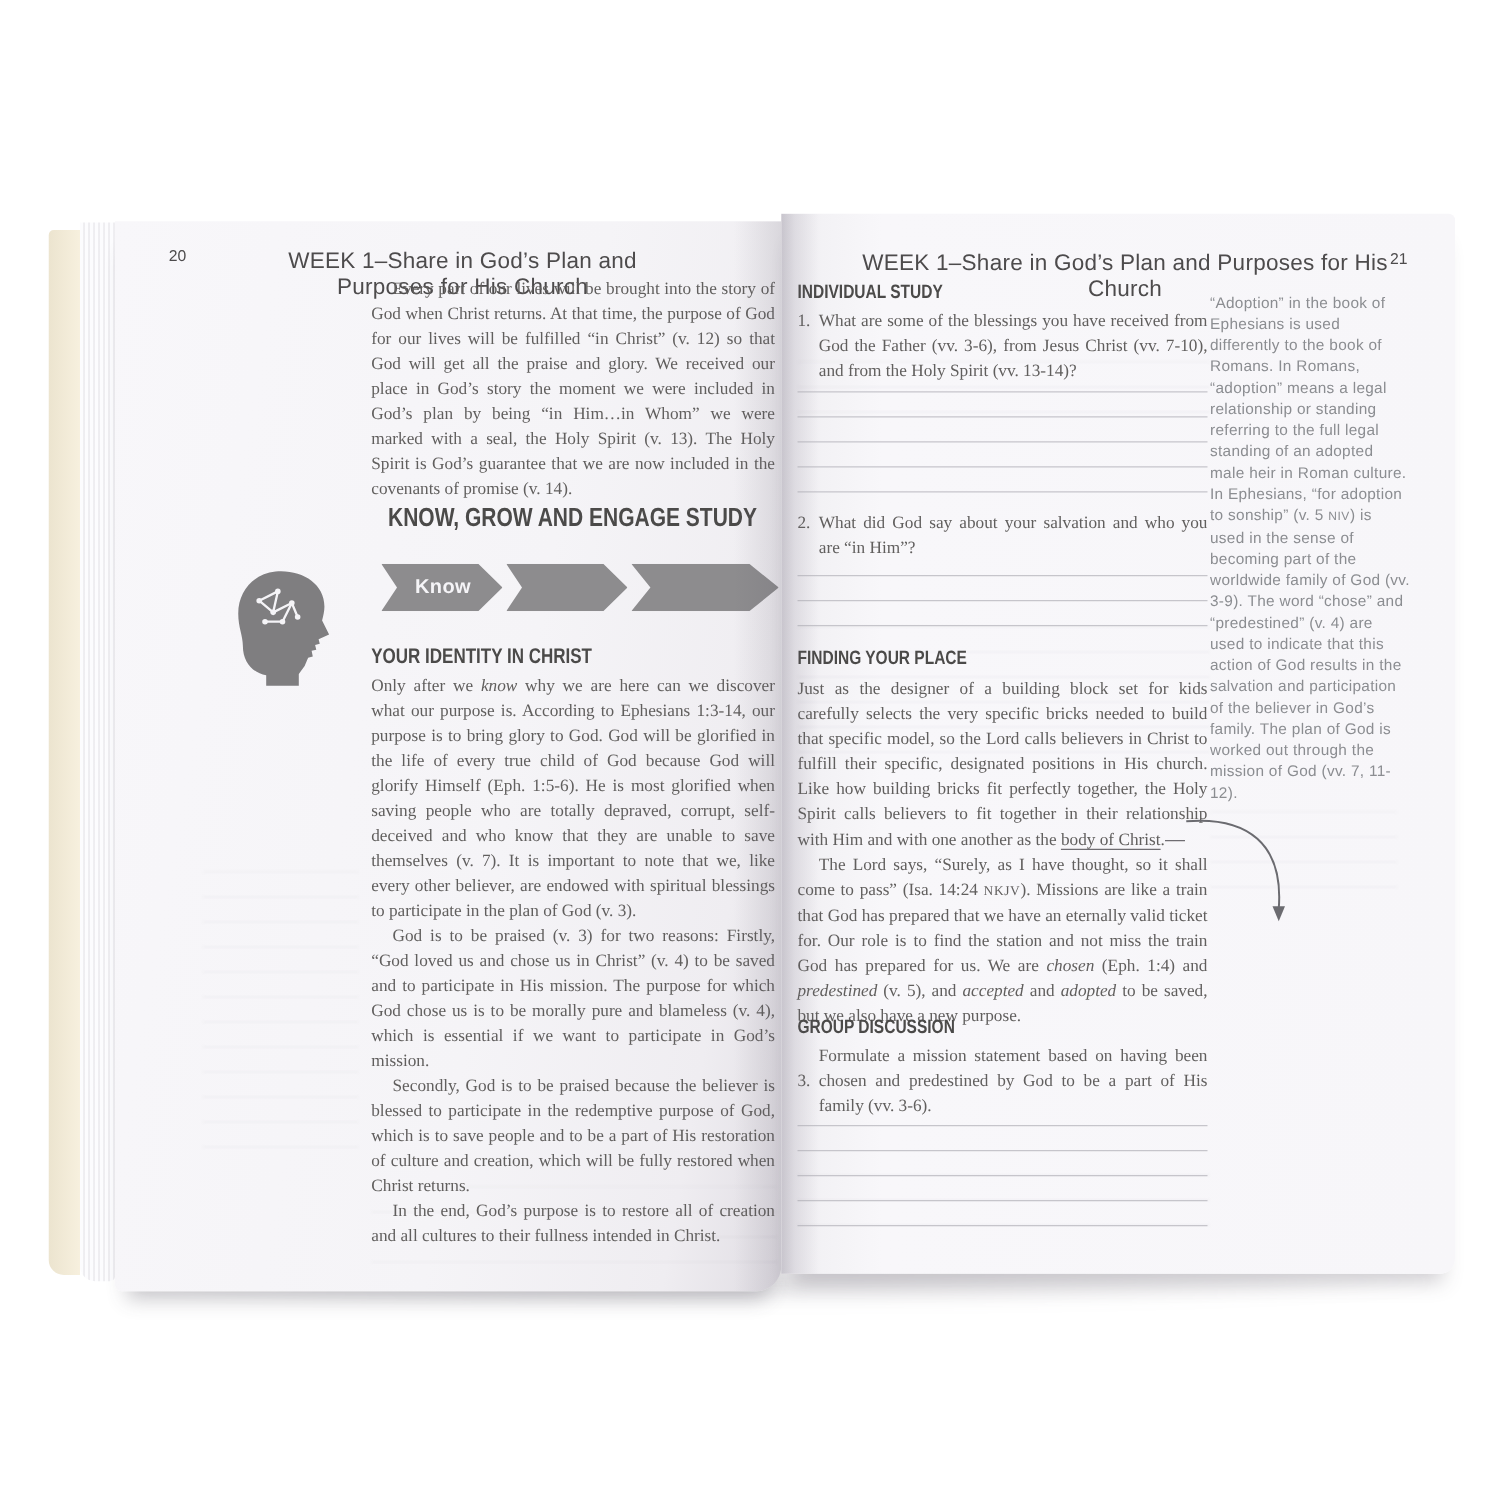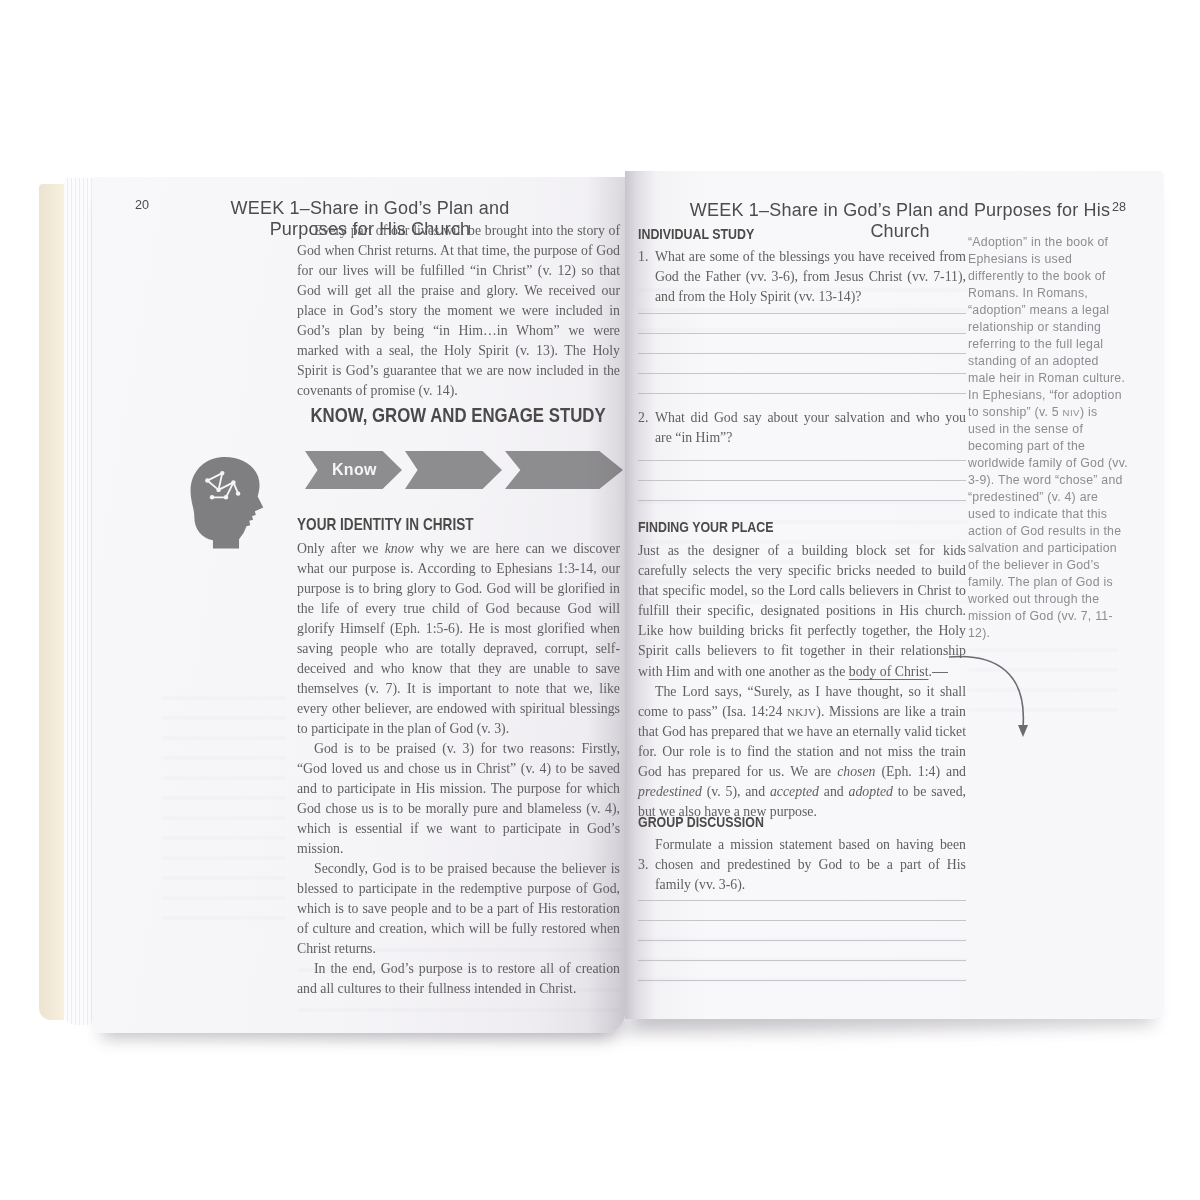--- a/index.html
+++ b/index.html
@@ -128,29 +128,29 @@
   </div>
 
   <div class="page page-right">
 
     <div class="ghost ghost-light" style="left:13px;top:118px;width:330px;height:58px;"></div>
     <div class="ghost ghost-light" style="left:13px;top:330px;width:330px;height:118px;"></div>
     <div class="ghost ghost-light" style="left:13px;top:768px;width:330px;height:58px;"></div>
     <div class="ghost ghost-light" style="left:343px;top:478px;width:150px;height:70px;"></div>
 
     <div class="runhead" style="left:60px;top:29px;width:430px;text-align:center;">WEEK 1–Share in God’s Plan and Purposes for His Church</div>
-    <div class="pagenum" style="right:38px;top:29px;">28</div>
+    <div class="pagenum" style="right:38px;top:29px;">21</div>
 
     <div style="position:absolute;left:13px;top:54px;width:328px;height:780px;">
 
       <div class="cond h-sub" style="position:absolute;left:0;top:0;">INDIVIDUAL STUDY</div>
 
       <div class="q serif" style="position:absolute;left:0;top:22px;width:328px;">
         <span class="qnum">1.</span>
-        <span class="qtext">What are some of the blessings you have received from God the Father (vv. 3-6), from Jesus Christ (vv. 7-11), and from the Holy Spirit (vv. 13-14)?</span>
+        <span class="qtext">What are some of the blessings you have received from God the Father (vv. 3-6), from Jesus Christ (vv. 7-10), and from the Holy Spirit (vv. 13-14)?</span>
       </div>
       <div class="rules" style="left:0;top:69px;">
         <div class="rule"></div>
         <div class="rule"></div>
         <div class="rule"></div>
         <div class="rule"></div>
         <div class="rule"></div>
       </div>
 
       <div class="q serif" style="position:absolute;left:0;top:183px;width:328px;">

